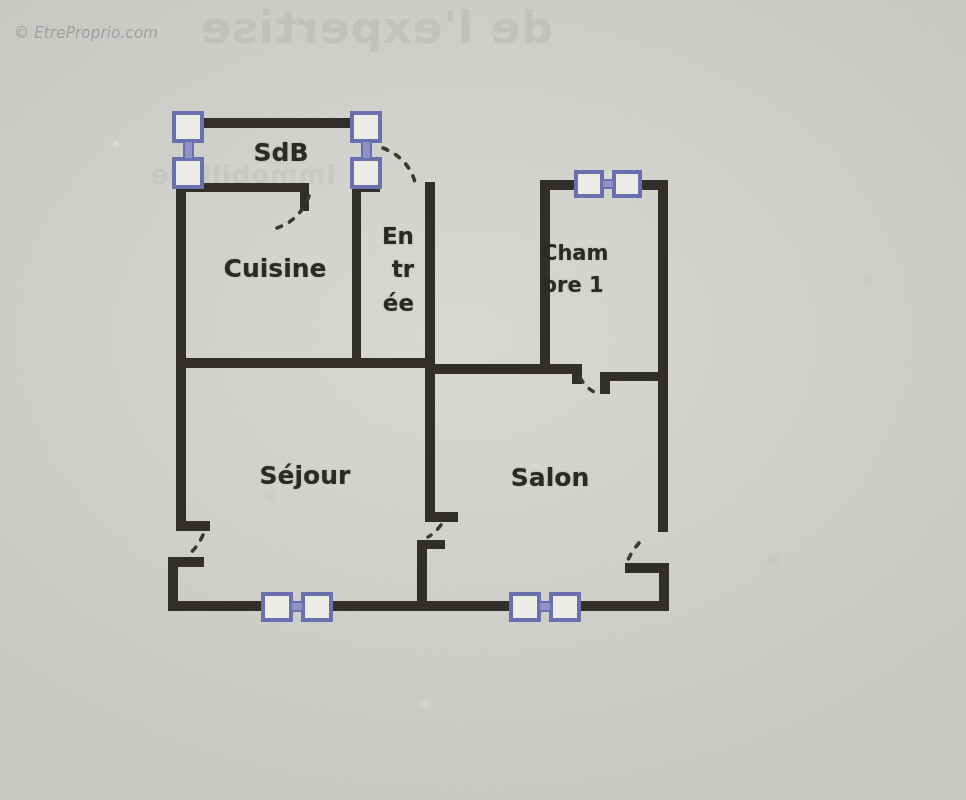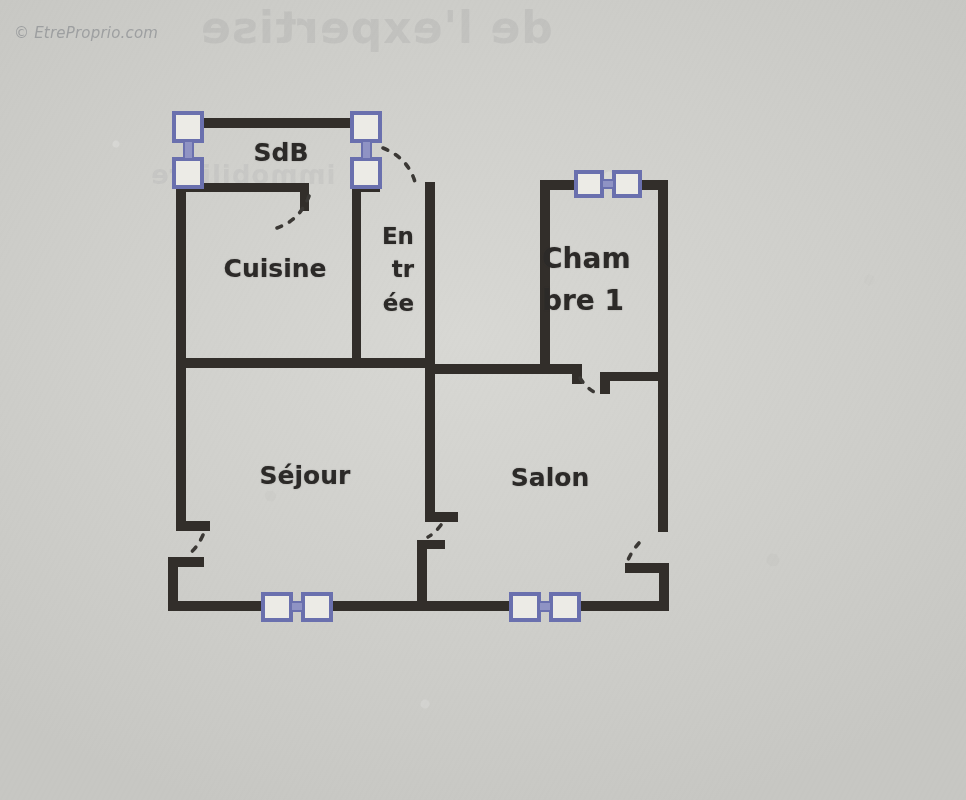--- a/index.html
+++ b/index.html
@@ -65,21 +65,21 @@
     font-weight: 700;
     line-height: 1.05;
     text-align: center;
     text-shadow: 0 0 1.4px rgba(60,58,56,.45);
     white-space: pre;
     user-select: none;
   }
   #label-sdb      { left: 216px; top: 140px; width: 130px; font-size: 25px; }
   #label-cuisine  { left: 190px; top: 256px; width: 170px; font-size: 25px; }
   #label-entree   { left: 358px; top: 220px; width: 56px;  font-size: 23px; line-height: 1.45; text-align: right; }
-  #label-chambre  { left: 542px; top: 238px; width: 130px; font-size: 28px; line-height: 1.5; text-align: left; }
+  #label-chambre  { left: 542px; top: 238px; width: 130px; font-size: 21px; line-height: 1.5; text-align: left; }
   #label-sejour   { left: 220px; top: 463px; width: 170px; font-size: 25px; }
   #label-salon    { left: 470px; top: 465px; width: 160px; font-size: 25px; }
 </style>
 </head>
 <body>
 
 <div id="page">
 
   <div id="grain"></div>
 

